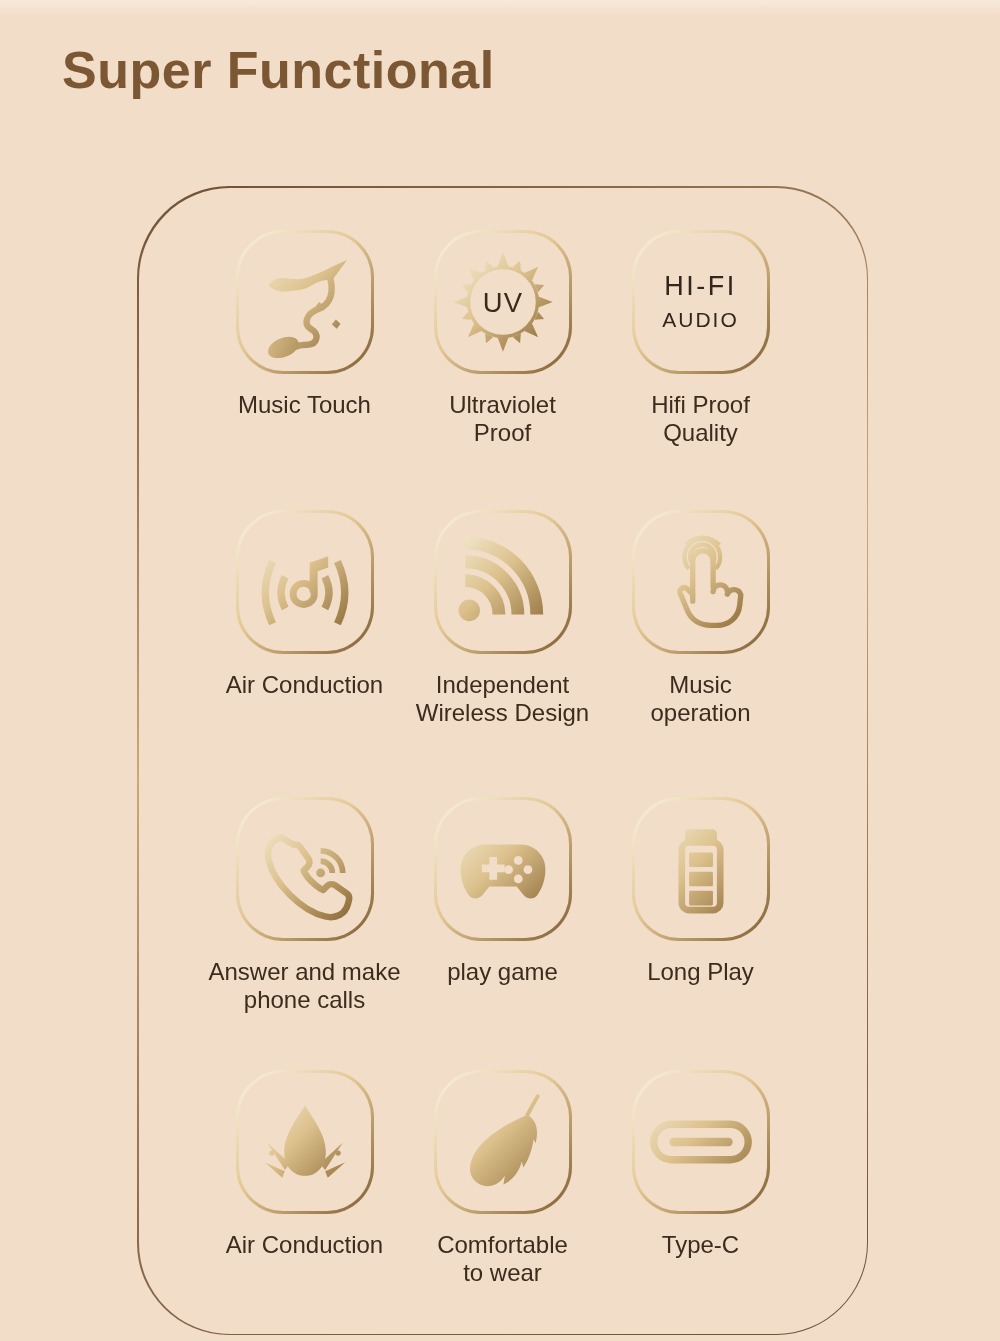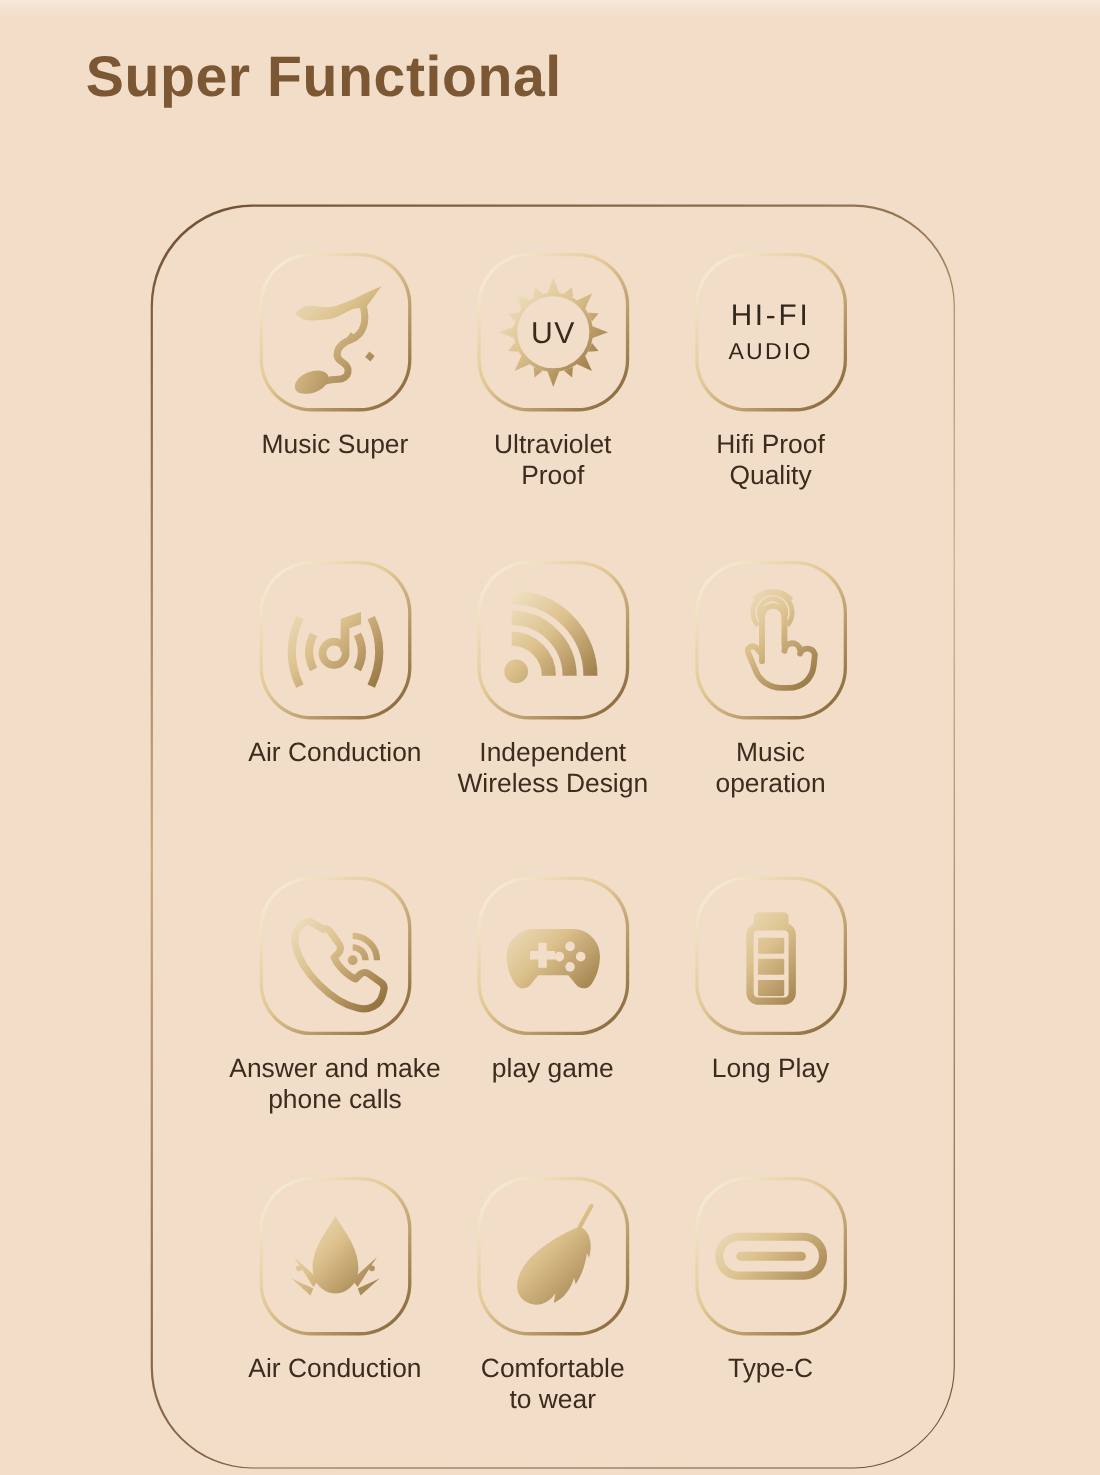--- a/index.html
+++ b/index.html
@@ -2,21 +2,21 @@
 <html><head>
 <meta charset="utf-8">
 <style>
   html,body{margin:0;padding:0;}
   body{
     width:1000px;height:1341px;position:relative;overflow:hidden;
     background:linear-gradient(#f7e9da 0px,#f2ddc9 16px,#f2ddc9 100%);
     font-family:"Liberation Sans", sans-serif;
   }
   .page-title{
-    position:absolute;left:78px;top:40px;
+    position:absolute;left:62px;top:40px;
     font-size:52px;font-weight:bold;color:#7b5733;letter-spacing:0.5px;
   }
   .panel{
     position:absolute;left:137px;top:186px;width:731px;height:1149px;
     border-radius:92px;box-sizing:border-box;padding:1.5px;
     background:linear-gradient(160deg,#6f4f33 0%,#c9a87b 42%,#8a684a 75%,#6f4f33 100%);
   }
   .panel-inner{
     width:100%;height:100%;box-sizing:border-box;border-radius:91px;
     background:#f2ddc9;padding-top:42px;
@@ -67,21 +67,21 @@
           <div class="tile-inner">
             <svg viewBox="0 0 80 80" width="112" height="112">
               <path fill="url(#gold)" d="M14 28 C21 18 30 26 40 23 C49 20.5 58 15 70 10 L59 25 C50 22 45 30.5 36 31.5 C27 32.5 19 34 14 28 Z"></path>
               <path fill="none" stroke="url(#gold)" stroke-width="4.6" stroke-linecap="round" d="M57.5 21 C61 33 58.5 41.5 49.5 45 C40.5 48.5 38.5 56 44.5 59.5 C50.5 63 49 70.5 41.5 70.5 C36.5 70.5 31 72 27.5 75"></path>
               <ellipse fill="url(#gold)" cx="24.5" cy="72.5" rx="11.5" ry="6.8" transform="rotate(-22 24.5 72.5)"></ellipse>
               <path fill="url(#gold)" d="M50 40 l3.6 3 -2.8 3.8 -3.6 -3 Z"></path>
               <path fill="url(#gold)" d="M62 52.5 l3.4 3 -2.7 3.6 -3.5 -3 Z"></path>
             </svg>
           </div>
         </div>
-        <div class="feature-label">Music Super</div>
+        <div class="feature-label">Music Touch</div>
       </div>
 
       <div class="cell">
         <div class="tile">
           <div class="tile-inner">
             <svg viewBox="0 0 80 80" width="102" height="102">
               <path fill="url(#gold)" d="M40 1 L44.7 13.4 L35.3 13.4 Z M67.6 12.4 L62.1 24.5 L55.5 17.9 Z M79 40 L66.6 35.3 L66.6 44.7 Z M67.6 67.6 L62.1 55.5 L55.5 62.1 Z M40 79 L44.7 66.6 L35.3 66.6 Z M12.4 67.6 L17.9 55.5 L24.5 62.1 Z M1 40 L13.4 35.3 L13.4 44.7 Z M12.4 12.4 L24.5 17.9 L17.9 24.5 Z"></path>
               <path fill="url(#gold)" d="M72.3 26.6 L67.5 32.4 L64.8 26 Z M53.4 7.7 L54 15.2 L47.6 12.5 Z M26.6 7.7 L26 15.2 L32.4 12.5 Z M7.7 26.6 L12.5 32.4 L15.2 26 Z M7.7 53.4 L12.5 47.6 L15.2 54 Z M26.6 72.3 L26 64.8 L32.4 67.5 Z M53.4 72.3 L54 64.8 L47.6 67.5 Z M72.3 53.4 L67.5 47.6 L64.8 54 Z"></path>
               <circle cx="40" cy="40" r="27" fill="none" stroke="url(#gold)" stroke-width="2.6"></circle>
               <text x="40" y="47.5" text-anchor="middle" font-size="21.5" letter-spacing="1" fill="#392a1d" font-family="Liberation Sans, sans-serif">UV</text>

